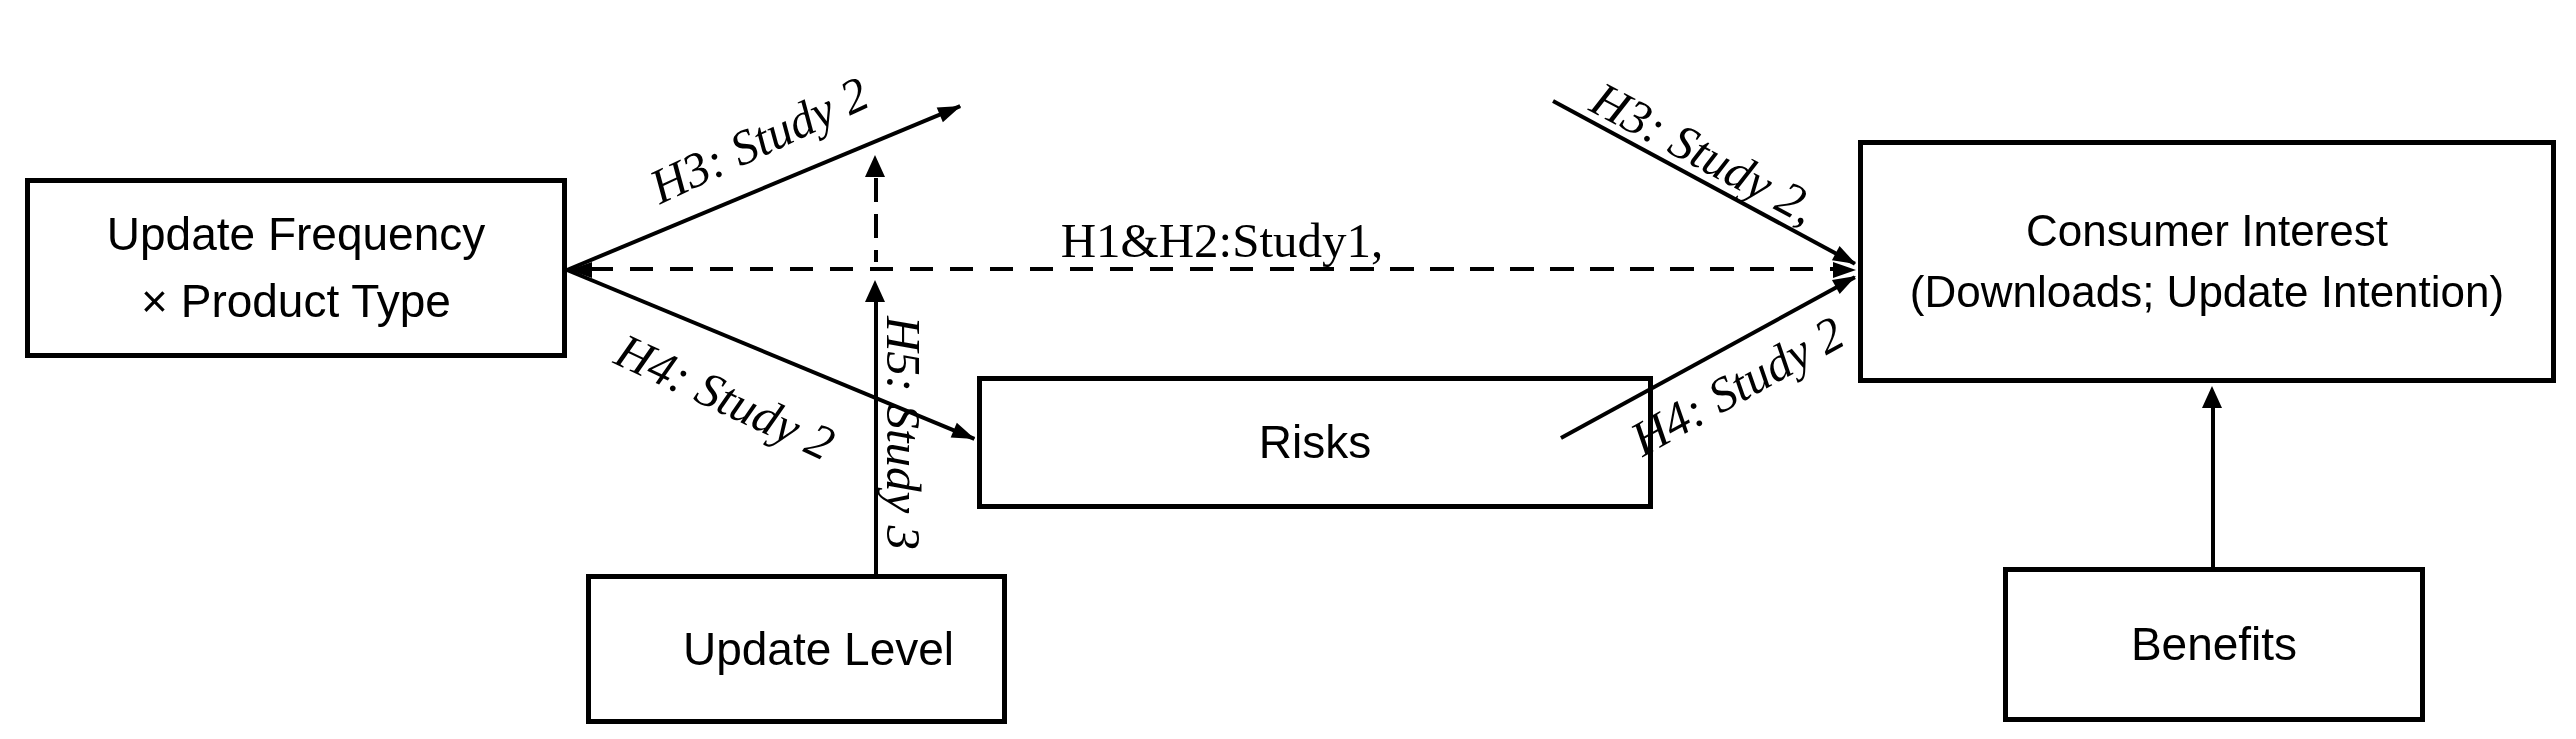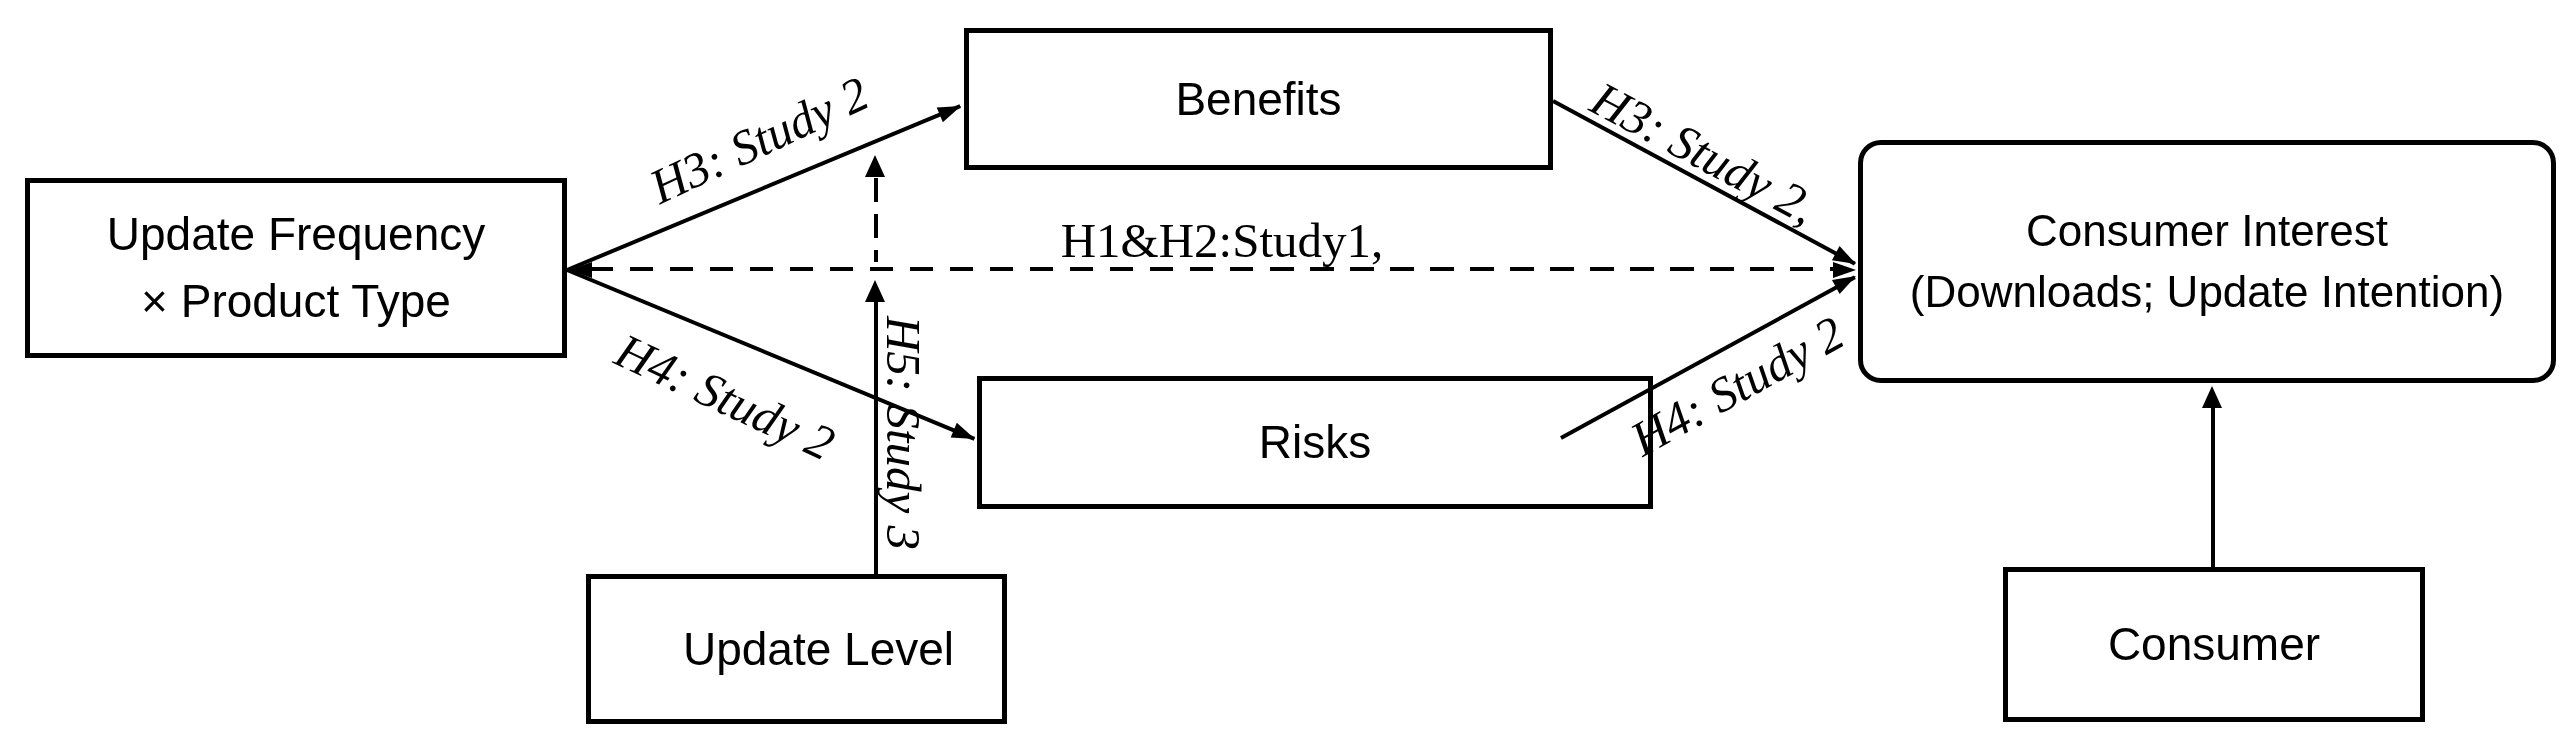--- a/index.html
+++ b/index.html
@@ -87,39 +87,36 @@
 </head>
 <body>
 
 <div id="canvas">
 
   <div class="node" style="left:25px; top:178px; width:542px; height:180px;">
     <div class="t1">Update Frequency</div>
     <div class="t1">× Product Type</div>
   </div>
 
-  <div class="node" style="left:964px; top:28px; width:589px; height:142px;">
-    <div class="t1">Benefits</div>
-  </div>
 
   <div class="node" style="left:977px; top:376px; width:676px; height:133px;">
     <div class="t1">Risks</div>
   </div>
 
   <div class="node" style="left:586px; top:574px; width:421px; height:150px;padding-left:44px;">
     <div class="t1">Update Level</div>
   </div>
 
-  <div class="node" style="left:1858px; top:140px; width:698px; height:243px;border-radius:23px;">
+  <div class="node" style="left:1858px; top:140px; width:698px; height:243px;">
     <div class="t2">Consumer Interest</div>
     <div class="t2">(Downloads; Update Intention)</div>
   </div>
 
   <div class="node" style="left:2003px; top:567px; width:422px; height:155px;">
-    <div class="t1">Consumer</div>
+    <div class="t1">Benefits</div>
   </div>
 
   <div class="line" style="left:567px; top:268px; width:426px; transform:rotate(-22.63deg);"></div>
   <div class="ah-right" style="left:938px; top:98px; transform:rotate(-22.63deg);"></div>
   <div class="elabel" style="left:759px; top:140px; transform:translate(-50%,-50%) rotate(-25deg);">H3: Study 2</div>
 
   <div class="line" style="left:567px; top:268px; width:441px; transform:rotate(22.52deg);"></div>
   <div class="ah-right" style="left:952px; top:431px; transform:rotate(22.52deg);"></div>
   <div class="elabel" style="left:725px; top:397px; transform:translate(-50%,-50%) rotate(25deg);">H4: Study 2</div>
 

